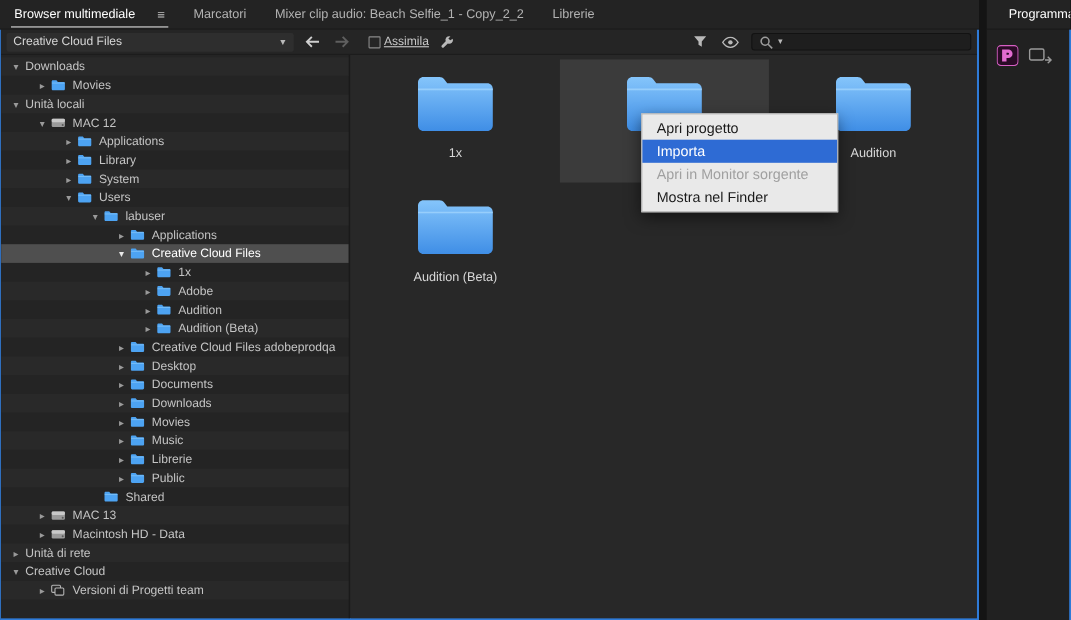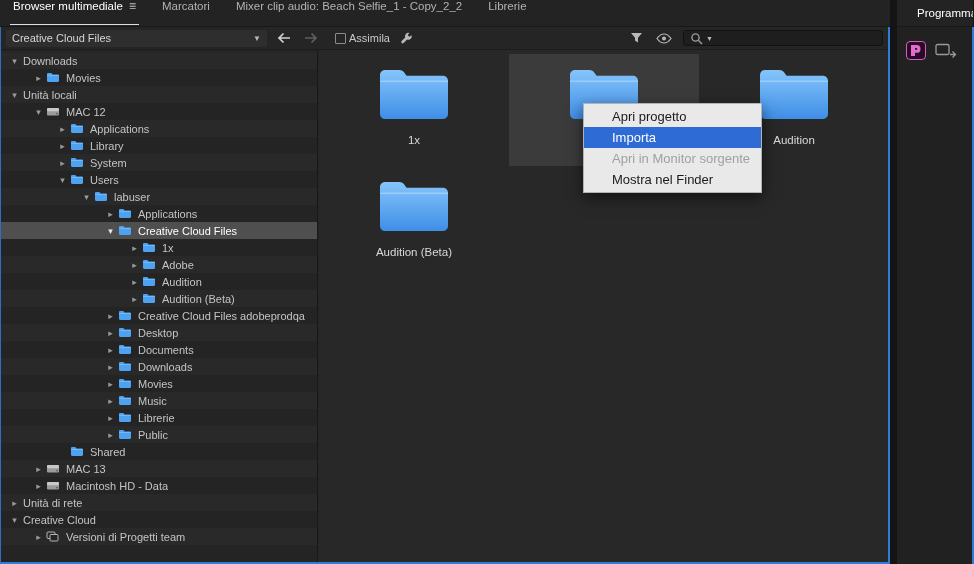--- a/index.html
+++ b/index.html
@@ -10,21 +10,21 @@
     color:#c8c8c8; -webkit-font-smoothing:antialiased;
   }
 
   
   .tabbar {
     position:absolute; left:0; top:0; width:890px; height:27px;
     background:#232323; border-bottom:1px solid #181818;
     display:flex; align-items:stretch;
   }
   .tab {
-    display:flex; align-items:flex-start; gap:6px; padding:0 13px;
+    display:flex; align-items:center; gap:20px; padding:0 13px;
     font-size:11.5px; color:#b2b2b2; position:relative; cursor:default;
     white-space:nowrap;
   }
   .tab.active { color:#ffffff; }
   .tab.active::after {
     content:""; position:absolute; left:10px; right:10px; bottom:1px;
     height:1px; background:#dedede;
   }
   .hamb { font-size:12px; color:#c0c0c0; line-height:1; }
 
@@ -97,21 +97,21 @@
   .bigfolder { height:60px; display:flex; align-items:center; }
   .tile-label { margin-top:9px; font-size:11.5px; color:#d8d8d8; height:14px; }
 
   
   .context-menu {
     position:absolute; left:583px; top:103px; width:179px;
     background:#e9e9e9; border:1px solid #b3b3b3; padding:2px 0;
     box-shadow:0 5px 14px rgba(0,0,0,.55); z-index:50;
   }
   .menu-item {
-    height:21px; line-height:21px; padding:0 28px; font-size:13px; color:#1a1a1a;
+    height:21px; line-height:21px; padding:0 13px; font-size:13px; color:#1a1a1a;
     white-space:nowrap; cursor:default;
   }
   .menu-item.hl { background:#2e6bd4; color:#ffffff; }
   .menu-item.dis { color:#a0a0a0; }
 
   
   .program-panel {
     position:absolute; left:897px; top:27px; width:77px; height:537px;
     background:#212121; border-right:2px solid #2f7bd8;
   }
@@ -153,21 +153,21 @@
       <div class="nav-btn">
         <svg width="15" height="12" viewBox="0 0 15 12">
             <path d="M6.5 1.5 L2 6 l4.5 4.5 M2 6 h11" stroke="#cfcfcf" stroke-width="1.7" fill="none"></path>
           </svg>
       </div>
       <div class="nav-btn">
         <svg width="15" height="12" viewBox="0 0 15 12">
             <path d="M8.5 1.5 L13 6 l-4.5 4.5 M13 6 H2" stroke="#5f5f5f" stroke-width="1.7" fill="none"></path>
           </svg>
       </div>
-      <div style="display:flex;align-items:flex-end;gap:6px;margin-left:8px;">
+      <div style="display:flex;align-items:flex-end;gap:6px;margin-left:8px;text-decoration:underline;">
         <span class="checkbox"></span>
         <span class="chk-label">Assimila</span>
       </div>
       <div class="tool-icon">
         <svg width="13" height="13" viewBox="0 0 13 13">
             <path d="M11.6 3.2 a3.4 3.4 0 0 1 -4.5 4.3 L3.6 11 a1.3 1.3 0 0 1 -1.9 -1.9 l3.5 -3.5 a3.4 3.4 0 0 1 4.3 -4.5 L7.6 3 l1.7 1.7 z" fill="#b9b9b9"></path>
           </svg>
       </div>
       <div class="right-tools">
         <div class="tool-icon">
@@ -405,21 +405,21 @@
         <div class="tree-row alt" style="padding-left: 102px;">
           <span class="tw">▸</span>
           <span class="ticon">
             <svg width="14" height="11" viewBox="0 0 14 11">
               <path d="M1 2.2 C1 1.5 1.5 1 2.2 1 h3.1 l1.3 1.6 h5.2 c.7 0 1.2 .5 1.2 1.2 v5 c0 .7 -.5 1.2 -1.2 1.2 H2.2 C1.5 10 1 9.5 1 8.8 z" fill="#4da3f2"></path>
               <path d="M1.2 3.5 h11.6" stroke="#7cc0f8" stroke-width=".8"></path>
             </svg>
           </span>
           <span class="tlabel">Public</span>
         </div>
-        <div class="tree-row" style="padding-left: 54px;">
+        <div class="tree-row" style="padding-left: 78px;">
           <span class="tw"></span>
           <span class="ticon">
             <svg width="14" height="11" viewBox="0 0 14 11">
               <path d="M1 2.2 C1 1.5 1.5 1 2.2 1 h3.1 l1.3 1.6 h5.2 c.7 0 1.2 .5 1.2 1.2 v5 c0 .7 -.5 1.2 -1.2 1.2 H2.2 C1.5 10 1 9.5 1 8.8 z" fill="#4da3f2"></path>
               <path d="M1.2 3.5 h11.6" stroke="#7cc0f8" stroke-width=".8"></path>
             </svg>
           </span>
           <span class="tlabel">Shared</span>
         </div>
         <div class="tree-row alt" style="padding-left: 30px;">

